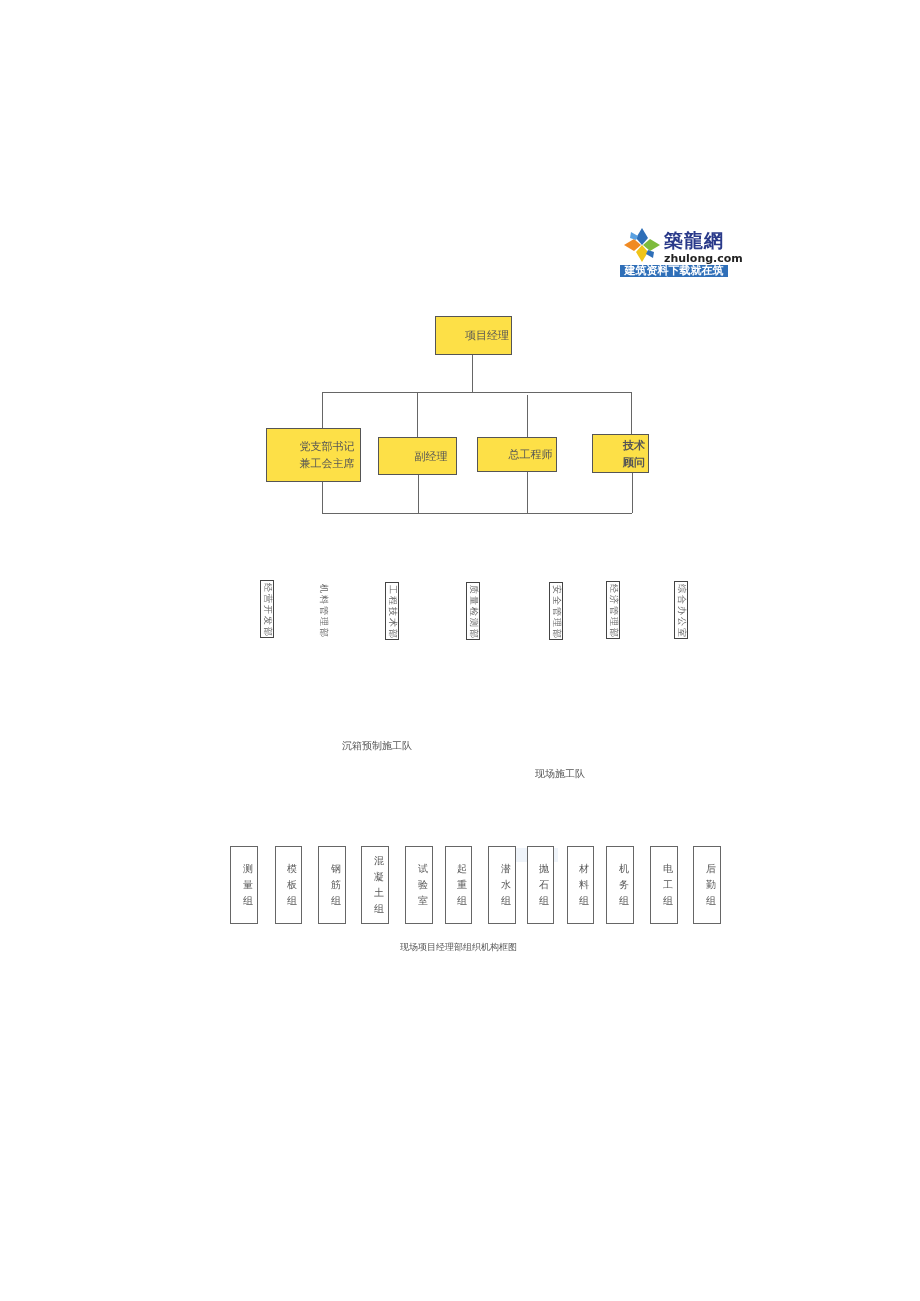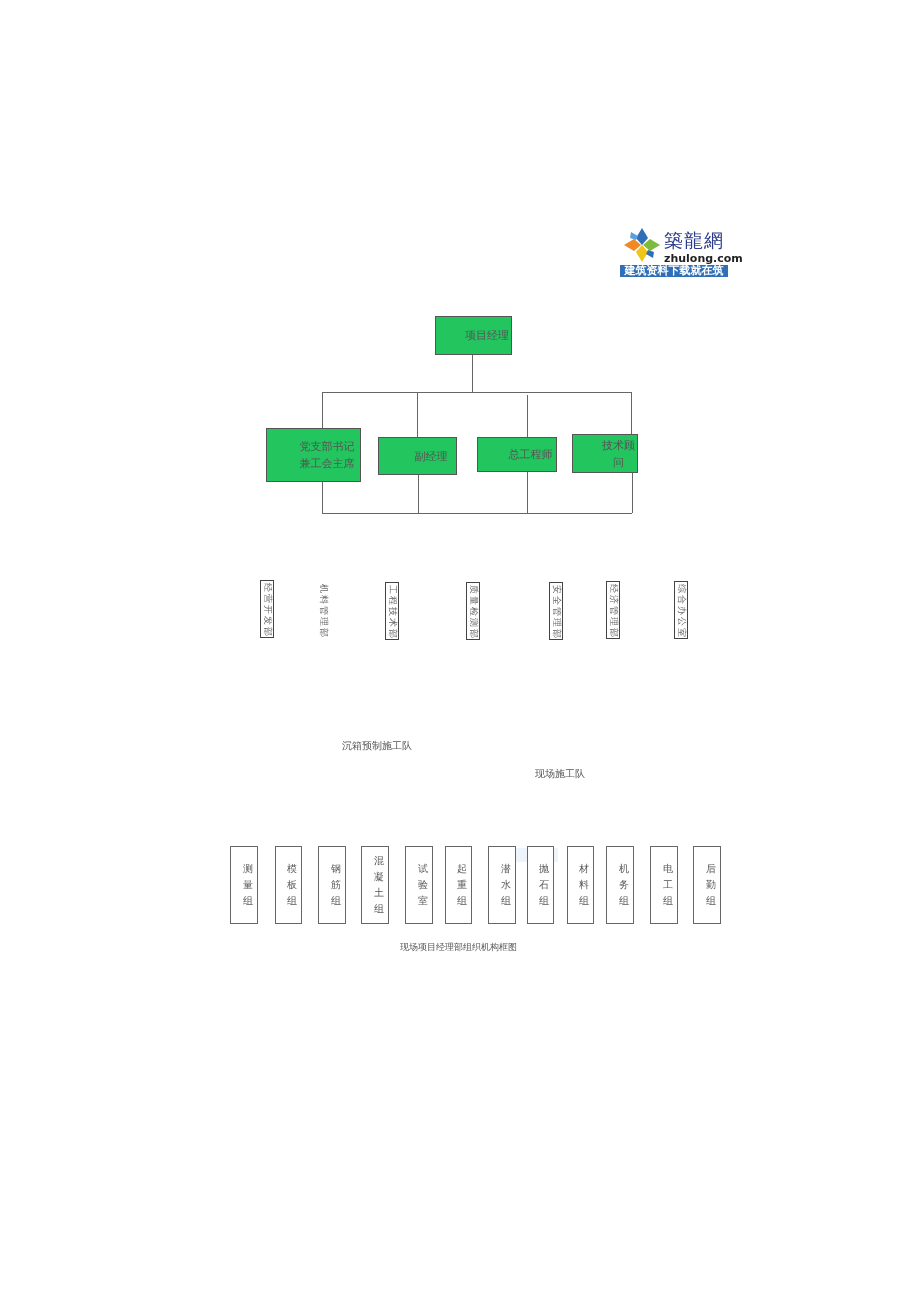--- a/index.html
+++ b/index.html
@@ -1,35 +1,35 @@
 <!DOCTYPE html>
 <html><head>
 <meta charset="utf-8">
 <style>
   html, body { margin:0; padding:0; background:#ffffff; }
   body { width:920px; height:1301px; position:relative; overflow:hidden;
          font-family:"DejaVu Sans", sans-serif; color:#444; }
   .abs { position:absolute; }
-  .box { position:absolute; border:1.5px solid #555; background:#22c55e; box-sizing:border-box;
+  .box { position:absolute; border:1.5px solid #555; background:#fde047; box-sizing:border-box;
          display:flex; align-items:center; justify-content:center; font-size:11px; color:#555;
          text-align:center; line-height:17px;padding-left:27px; }
   .hline { position:absolute; height:0; border-top:1.5px solid #666; }
   .vline { position:absolute; width:0; border-left:1.5px solid #666; }
   .vbox { position:absolute; border:1.5px solid #444; box-sizing:border-box; background:#fff;
           font-size:9px; color:#666; display:flex; flex-direction:column; align-items:center;
           justify-content:center; line-height:11px; }
   .vbox.nob { border-color:transparent; }
   .vbox span { display:block; transform:rotate(90deg); }
   .gbox { position:absolute; border:1.5px solid #666; box-sizing:border-box; background:#fff;
           font-size:10px; color:#555; display:flex; flex-direction:column; align-items:flex-end;
           justify-content:center; padding-right:14px; line-height:16px; }
   .team { position:absolute; font-size:10px; color:#555; }
   .caption { position:absolute; font-size:9px; color:#555; }
   .logo { position:absolute; left:620px; top:222px; width:110px; height:56px; }
-  .logo-name { position:absolute; left:44px; top:6px; font-size:19px; font-weight:normal; color:#2a3a8a;
+  .logo-name { position:absolute; left:44px; top:6px; font-size:19px; font-weight:bold; color:#2a3a8a;
                font-family:"DejaVu Serif", serif; letter-spacing:1px; }
   .logo-domain { position:absolute; left:44px; top:30px; font-size:11px; font-weight:bold; color:#222; }
   .logo-bar { position:absolute; left:0; top:43px; width:108px; height:12px; background:#2f6fb8;
               color:#fff; font-size:11px; line-height:12px; text-align:center; font-weight:bold; }
   .watermark { position:absolute; left:488px; top:848px; width:70px; height:14px; background:#e4edf6; opacity:.6; }
 </style>
 </head>
 <body>
 
 <div class="logo">
@@ -60,21 +60,21 @@
 <div class="box" style="left:266px;top:428px;width:95px;height:54px;white-space:pre-line;">
   <span>党支部书记
 兼工会主席</span>
 </div>
 <div class="box" style="left:378px;top:437px;width:79px;height:38px;">
   <span>副经理</span>
 </div>
 <div class="box" style="left:477px;top:437px;width:80px;height:35px;">
   <span>总工程师</span>
 </div>
-<div class="box" style="left:572px;top:434px;width:66px;height:39px;">
+<div class="box" style="left:592px;top:434px;width:57px;height:39px;font-weight:bold;">
   <span>技术顾问</span>
 </div>
 
 <div class="vline" style="left:322px;top:482px;height:31px;"></div>
 <div class="vline" style="left:418px;top:475px;height:38px;"></div>
 <div class="vline" style="left:527px;top:472px;height:41px;"></div>
 <div class="vline" style="left:632px;top:473px;height:40px;"></div>
 <div class="hline" style="left:322px;top:513px;width:310px;"></div>
 
 <div id="depts">

